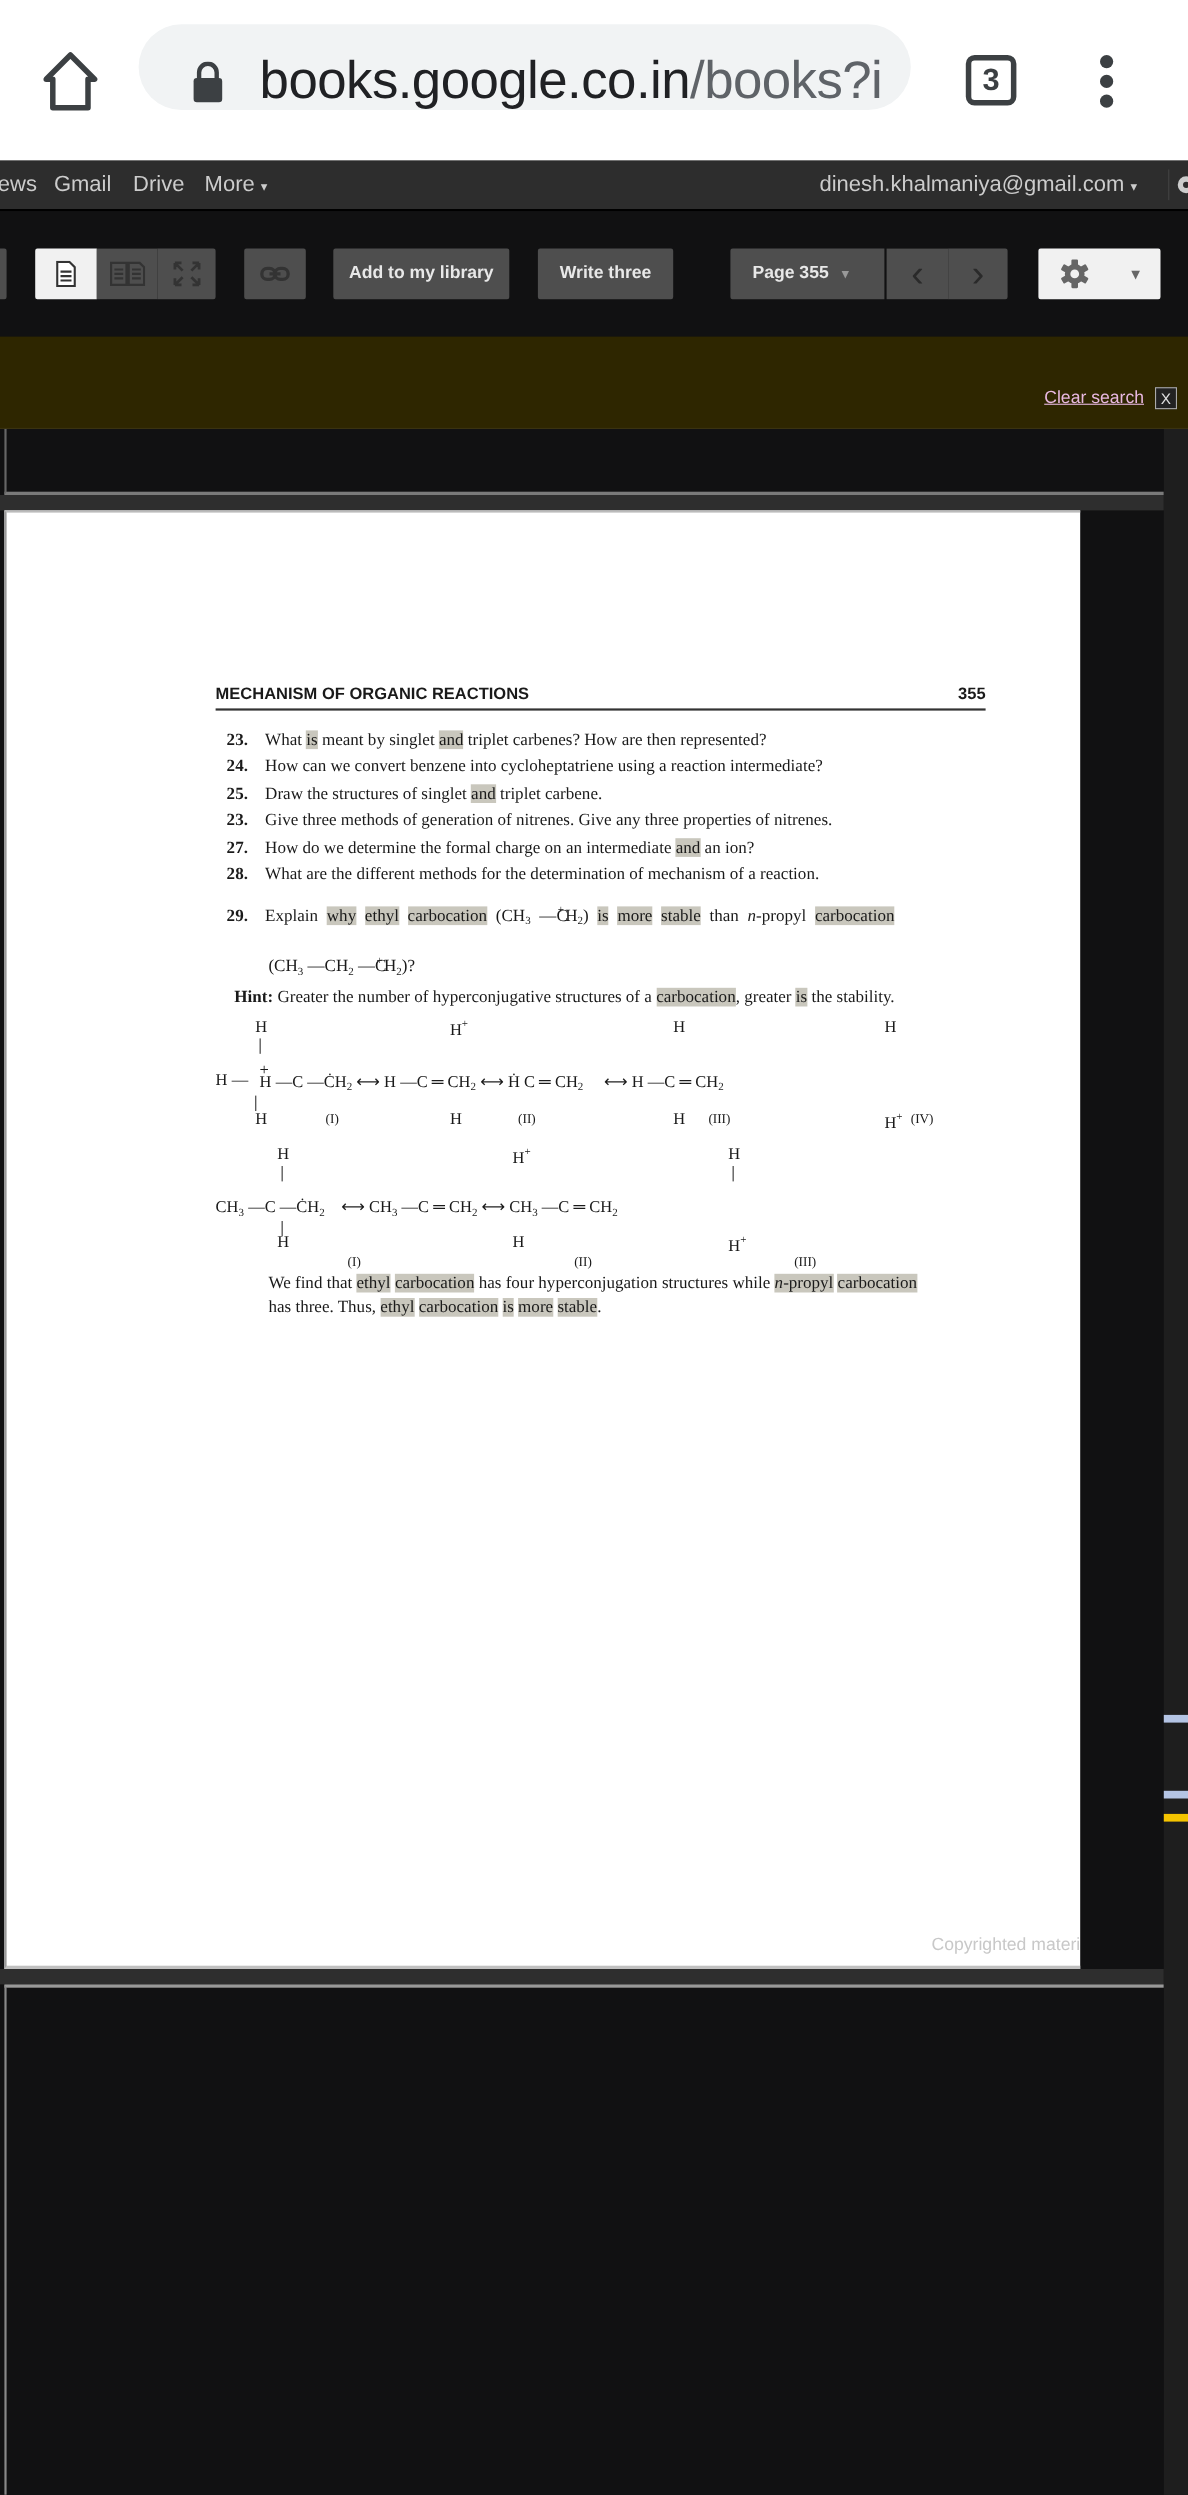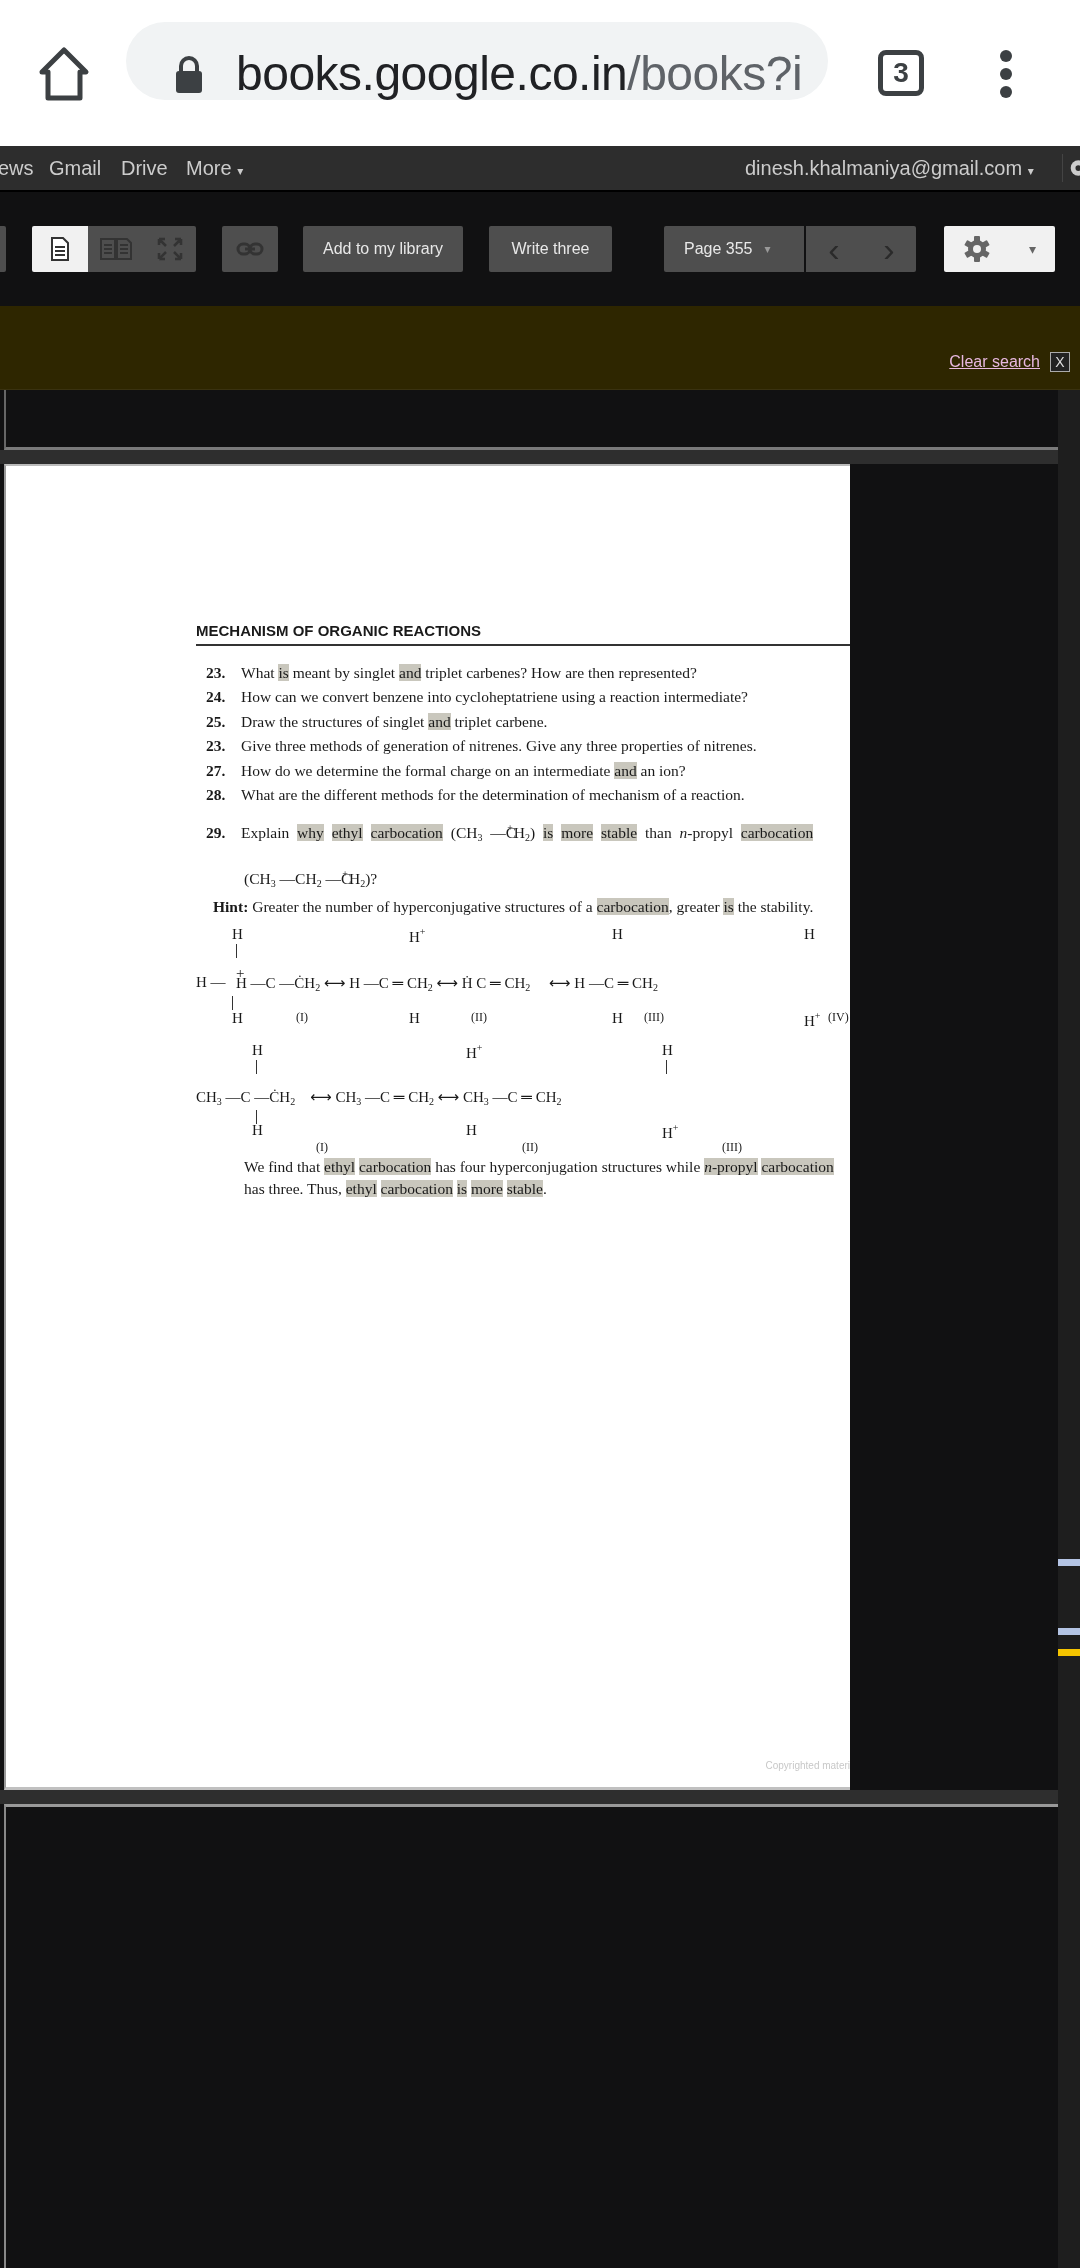--- a/index.html
+++ b/index.html
@@ -11,46 +11,46 @@
 .url{position:absolute;left:110px;top:24px;font-size:48px;color:#202124;white-space:nowrap;letter-spacing:-0.5px}
 .url .rest{color:#5f6368}
 .tabs{position:absolute;left:878px;top:50px;width:46px;height:46px;border:5px solid #3c4043;border-radius:8px;font-size:28px;font-weight:bold;color:#3c4043;text-align:center;line-height:36px}
 .menu{position:absolute;left:996px;top:50px;width:20px;height:50px}
 .menu i{display:block;width:12px;height:12px;border-radius:50%;background:#3c4043;margin:0 auto 6px}
 .gbar{position:absolute;left:0;top:146px;width:1080px;height:46px;background:#2d2d2d;border-bottom:2px solid #000}
 .gbar span{position:absolute;top:11px;font-size:20px;color:#ccc}
 .gbar .caret{font-size:12px}
 .gear-small{position:absolute;right:-6px;top:8px;width:24px;height:28px;border-left:1px solid #444}
 .toolbar{position:absolute;left:0;top:192px;width:1080px;height:114px;background:#111112}
-.tb{position:absolute;top:34px;height:46px;background:#4e4e4e;border-radius:2px;color:#e8e8e8;font-size:16px;font-weight:normal;display:flex;align-items:center;justify-content:center}
+.tb{position:absolute;top:34px;height:46px;background:#4e4e4e;border-radius:2px;color:#e8e8e8;font-size:16px;font-weight:bold;display:flex;align-items:center;justify-content:center}
 .tb.light{background:#f1f1f1}
 .banner{position:absolute;left:0;top:306px;width:1080px;height:84px;background:#2e2600;border-bottom:1px solid #3a3210}
 .banner .line1{position:absolute;left:28px;top:18px;font-size:16px;color:#e6e6e6;white-space:nowrap}
 .banner b{color:#fff}
 .banner a{color:#e8b8e0;text-decoration:underline}
 .banner .clear{position:absolute;right:40px;top:47px;font-size:16px;color:#e8b8e0;text-decoration:underline}
 .banner .x{position:absolute;right:10px;top:46px;width:20px;height:20px;border:1px solid #aaa;background:#222;color:#ddd;font-size:14px;text-align:center;line-height:18px}
 .prevpage{position:absolute;left:4px;top:390px;width:1054px;height:60px;background:#111112;border-left:2px solid #666;border-bottom:3px solid #7a7a7a}
 .gap{position:absolute;left:0;top:450px;width:1058px;height:14px;background:#2e2e2e}
-.page{position:absolute;left:4px;top:464px;width:846px;height:1326px;background:#fff;border-top:2px solid #bbb;border-left:2px solid #999;border-bottom:3px solid #c0c0c0;overflow:hidden}
+.page{position:absolute;left:4px;top:464px;width:978px;height:1326px;background:#fff;border-top:2px solid #bbb;border-left:2px solid #999;border-bottom:3px solid #c0c0c0;overflow:hidden}
 .gap2{position:absolute;left:0;top:1790px;width:1058px;height:14px;background:#2e2e2e}
 .nextpage{position:absolute;left:4px;top:1804px;width:1054px;height:464px;background:#111112;border-top:3px solid #999;border-left:2px solid #888}
 .scroll{position:absolute;left:1058px;top:390px;width:22px;height:1878px;background:#1e1e1e}
 .mark{position:absolute;left:0;width:22px;height:7px}
 .content{position:absolute;left:190px;top:0;width:700px;font-family:"Liberation Serif",serif;color:#1a1a1a}
 .header{position:absolute;left:0;top:156px;width:700px;height:24px;border-bottom:2px solid #333;font-family:"Liberation Sans",sans-serif;font-weight:bold;font-size:15px}
 .header .pn{position:absolute;right:0;top:0}
 .q{position:absolute;left:10px;font-size:15.5px;white-space:nowrap}
 .q b{display:inline-block;width:35px}
 .hl{background:#c9c7bd}
 .sub{font-size:10px;vertical-align:-3px}
 .sup{font-size:10px;vertical-align:7px}
 .chem{position:absolute;font-size:15px;white-space:nowrap}
 .lbl{position:absolute;font-size:12px}
-.copy{position:absolute;right:0;top:1294px;font-size:10px;color:#c8c8c8;font-family:"Liberation Sans",sans-serif}
+.copy{position:absolute;right:0;top:1294px;font-size:16px;color:#c8c8c8;font-family:"Liberation Sans",sans-serif}
 </style>
 </head>
 <body>
 
 <div class="chrome">
   <svg class="home" viewBox="0 0 52 56">
       <path d="M26 4 L48 26 L42 26 L42 52 L10 52 L10 26 L4 26 Z" fill="none" stroke="#3c4043" stroke-width="5" stroke-linejoin="round"></path>
     </svg>
   <div class="omnibox">
     <svg class="lock" viewBox="0 0 30 38">

